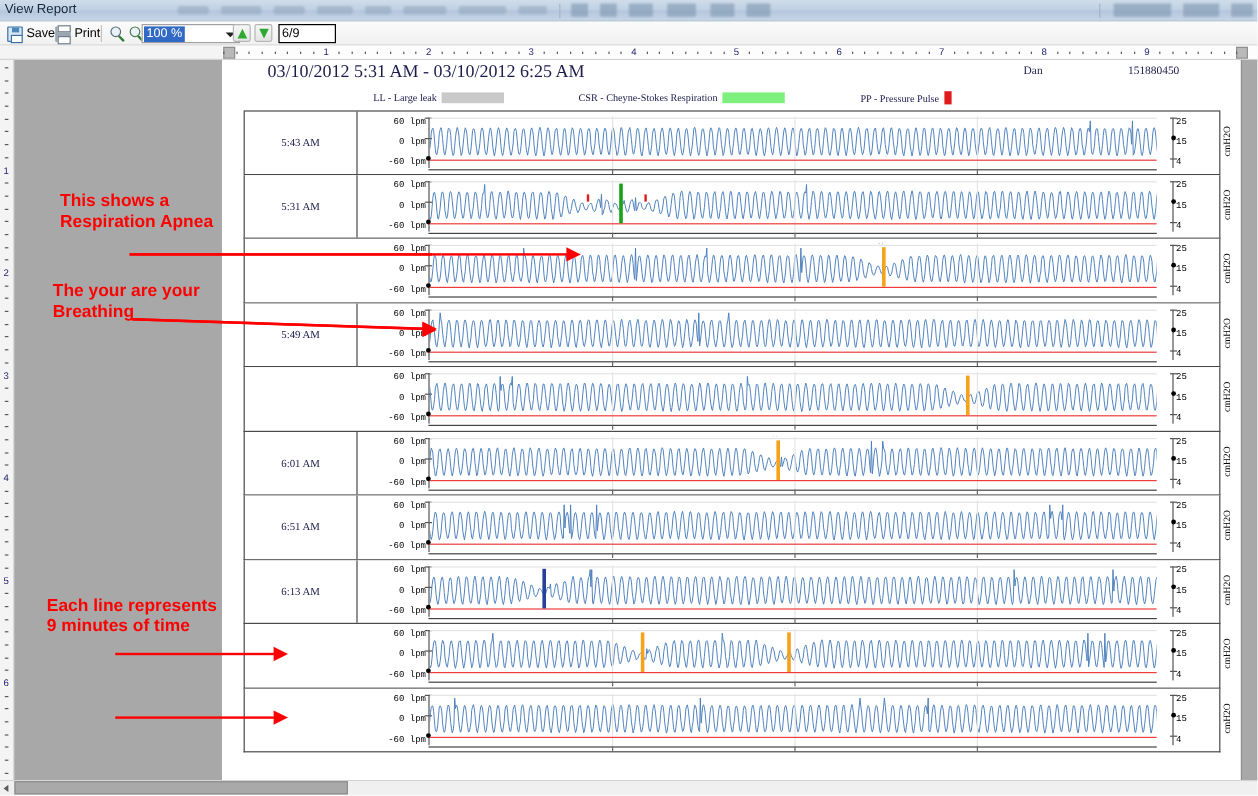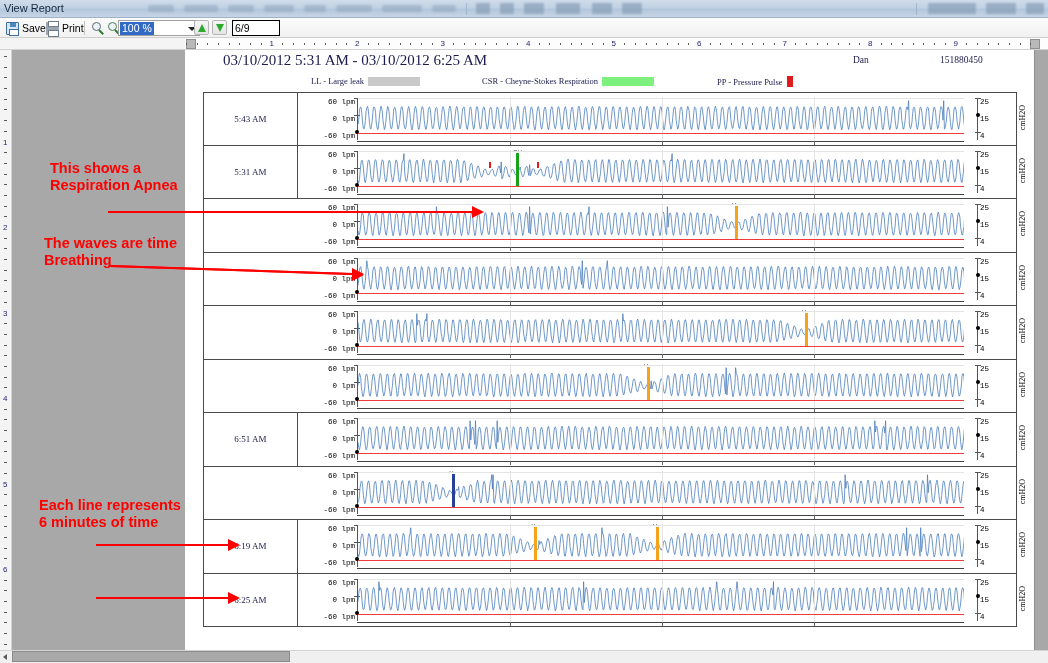--- a/index.html
+++ b/index.html
@@ -553,20 +553,21 @@
                   <span class="lbl">H</span>
                 </div>
               </div>
               <div class="baseline" style="top: 48px;"></div>
               <div class="btick" style="left: 211px; top: 48px;"></div>
               <div class="btick" style="left: 363px; top: 48px;"></div>
               <div class="btick" style="left: 515px; top: 48px;"></div>
             </div>
           </div>
           <div class="row">
+            <div class="timecell">5:49 AM</div>
             <div class="plotwrap">
               <div class="ylabels">
                 <span style="top: 0px;">60  lpm</span>
                 <span style="top: 17px;">0  lpm</span>
                 <span style="top: 34px;">-60  lpm</span>
               </div>
               <div class="yaxis"></div>
               <div class="ynub" style="top: 5px;"></div>
               <div class="ynub" style="top: 22px;"></div>
               <div class="ydot" style="top: 37px;"></div>
@@ -630,20 +631,21 @@
                   <span class="lbl">H</span>
                 </div>
               </div>
               <div class="baseline" style="top: 48px;"></div>
               <div class="btick" style="left: 211px; top: 48px;"></div>
               <div class="btick" style="left: 363px; top: 48px;"></div>
               <div class="btick" style="left: 515px; top: 48px;"></div>
             </div>
           </div>
           <div class="row">
+            <div class="timecell">6:01 AM</div>
             <div class="plotwrap">
               <div class="ylabels">
                 <span style="top: 0px;">60  lpm</span>
                 <span style="top: 17px;">0  lpm</span>
                 <span style="top: 34px;">-60  lpm</span>
               </div>
               <div class="yaxis"></div>
               <div class="ynub" style="top: 5px;"></div>
               <div class="ynub" style="top: 22px;"></div>
               <div class="ydot" style="top: 37px;"></div>
@@ -708,20 +710,21 @@
                 </svg>
                 <div class="redline" style="top: 36px;"></div>
               </div>
               <div class="baseline" style="top: 48px;"></div>
               <div class="btick" style="left: 211px; top: 48px;"></div>
               <div class="btick" style="left: 363px; top: 48px;"></div>
               <div class="btick" style="left: 515px; top: 48px;"></div>
             </div>
           </div>
           <div class="row">
+            <div class="timecell">6:13 AM</div>
             <div class="plotwrap">
               <div class="ylabels">
                 <span style="top: 0px;">60  lpm</span>
                 <span style="top: 17px;">0  lpm</span>
                 <span style="top: 34px;">-60  lpm</span>
               </div>
               <div class="yaxis"></div>
               <div class="ynub" style="top: 5px;"></div>
               <div class="ynub" style="top: 22px;"></div>
               <div class="ydot" style="top: 37px;"></div>
@@ -748,21 +751,20 @@
                   <span class="lbl">H</span>
                 </div>
               </div>
               <div class="baseline" style="top: 48px;"></div>
               <div class="btick" style="left: 211px; top: 48px;"></div>
               <div class="btick" style="left: 363px; top: 48px;"></div>
               <div class="btick" style="left: 515px; top: 48px;"></div>
             </div>
           </div>
           <div class="row">
-            <div class="timecell">6:19 AM</div>
             <div class="plotwrap">
               <div class="ylabels">
                 <span style="top: 0px;">60  lpm</span>
                 <span style="top: 17px;">0  lpm</span>
                 <span style="top: 34px;">-60  lpm</span>
               </div>
               <div class="yaxis"></div>
               <div class="ynub" style="top: 5px;"></div>
               <div class="ynub" style="top: 22px;"></div>
               <div class="ydot" style="top: 37px;"></div>
@@ -792,21 +794,20 @@
                   <span class="lbl">H</span>
                 </div>
               </div>
               <div class="baseline" style="top: 48px;"></div>
               <div class="btick" style="left: 211px; top: 48px;"></div>
               <div class="btick" style="left: 363px; top: 48px;"></div>
               <div class="btick" style="left: 515px; top: 48px;"></div>
             </div>
           </div>
           <div class="row">
-            <div class="timecell">6:25 AM</div>
             <div class="plotwrap">
               <div class="ylabels">
                 <span style="top: 0px;">60  lpm</span>
                 <span style="top: 17px;">0  lpm</span>
                 <span style="top: 34px;">-60  lpm</span>
               </div>
               <div class="yaxis"></div>
               <div class="ynub" style="top: 5px;"></div>
               <div class="ynub" style="top: 22px;"></div>
               <div class="ydot" style="top: 37px;"></div>
@@ -835,24 +836,24 @@
               <div class="btick" style="left: 363px; top: 48px;"></div>
               <div class="btick" style="left: 515px; top: 48px;"></div>
             </div>
           </div>
         </div>
     </div>
 
     <div id="anno-layer">
         <div class="anno" style="left: 38px; top: 110px;">This shows a
 Respiration Apnea</div>
-        <div class="anno" style="left: 32px; top: 185px;">The waves are time
+        <div class="anno" style="left: 32px; top: 185px;">The your are your
 Breathing</div>
         <div class="anno" style="left: 27px; top: 447px;">Each line represents
-6 minutes of time</div>
+9 minutes of time</div>
         <div class="aline" style="left: 96px; top: 161px; width: 260px;"></div>
         <div class="aline" style="left: 98px; top: 215px; width: 244px; transform: rotate(1.87788deg);"></div>
         <div class="ahead" style="left: 340px; top: 218px;"></div>
         <div class="aline" style="left: 84px; top: 494px; width: 134px;"></div>
         <div class="ahead" style="left: 216px; top: 489px;"></div>
         <div class="aline" style="left: 84px; top: 547px; width: 134px;"></div>
         <div class="ahead" style="left: 216px; top: 542px;"></div>
         <div class="aline" style="left: 96px; top: 161px; width: 252px;"></div>
         <div class="aline" style="left: 356px; top: 161px; width: 108px;"></div>
         <div class="ahead" style="left: 460px; top: 156px;"></div>

